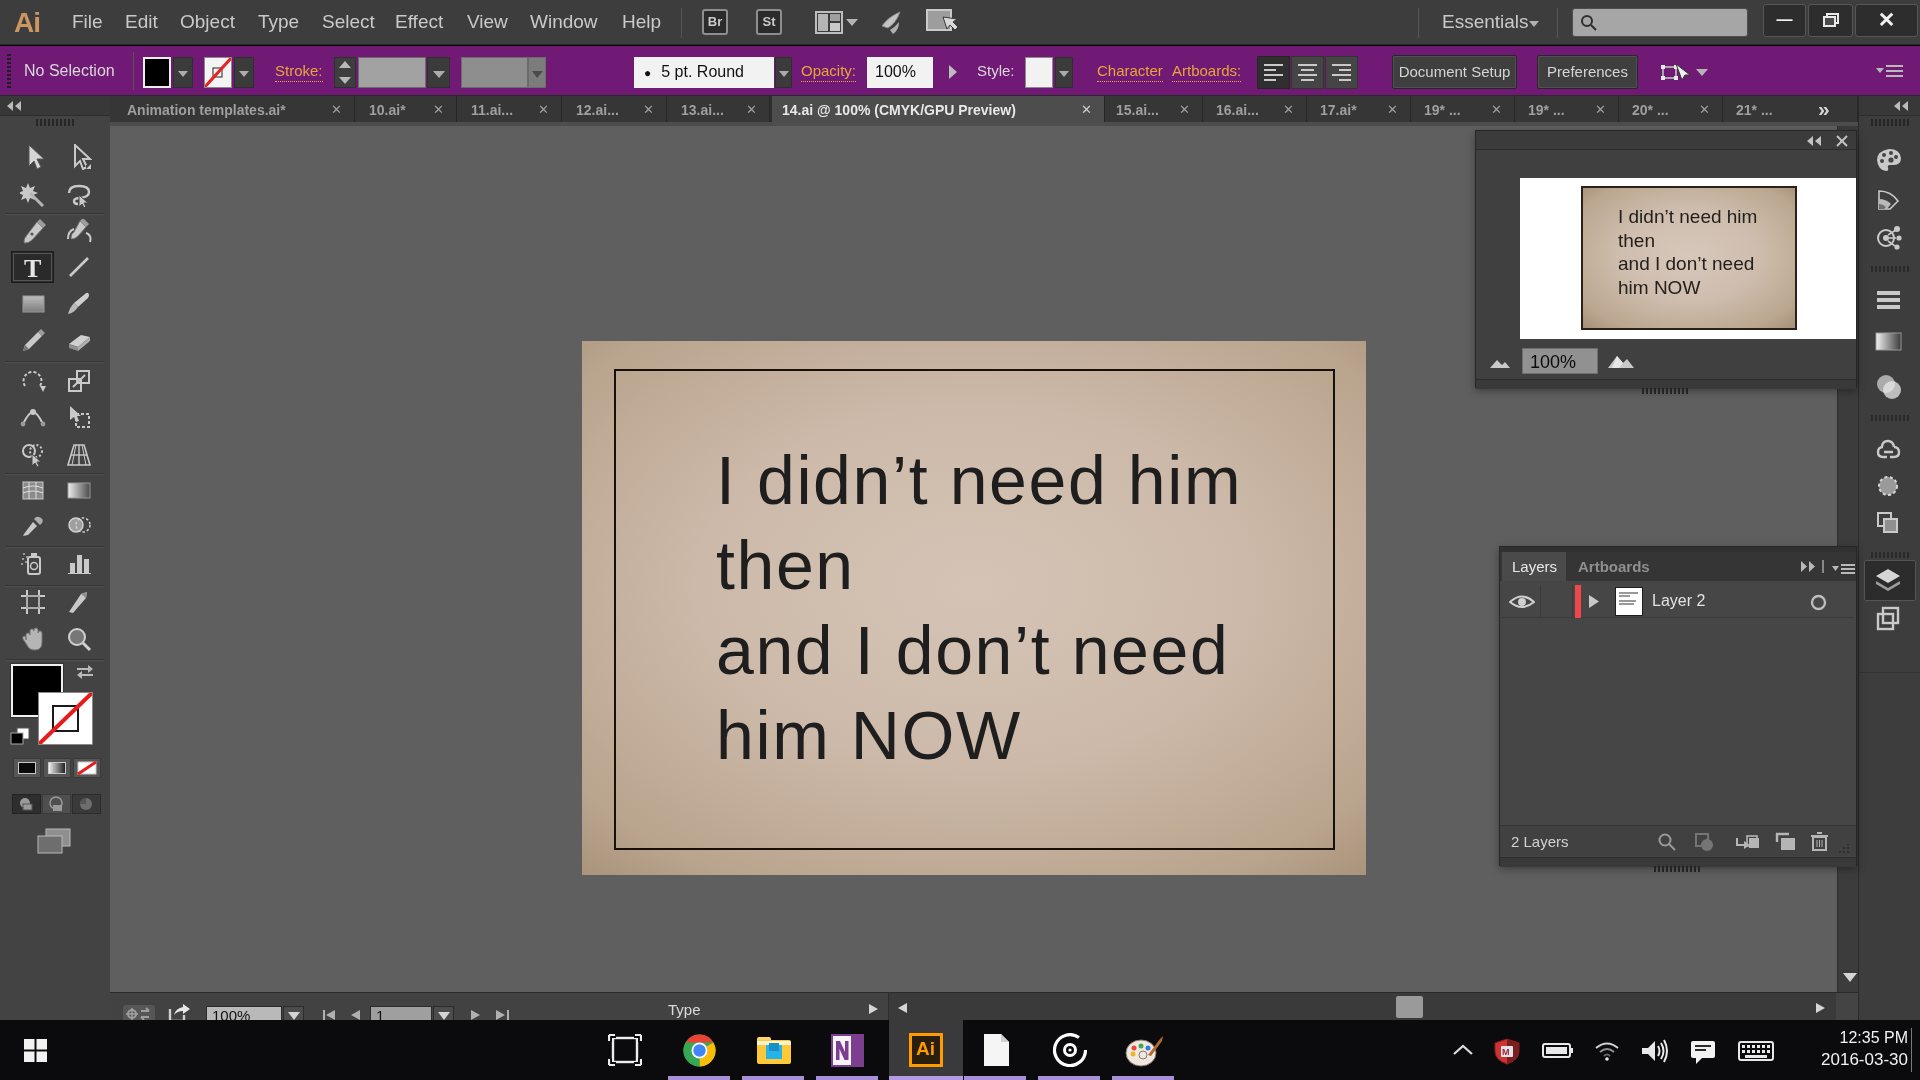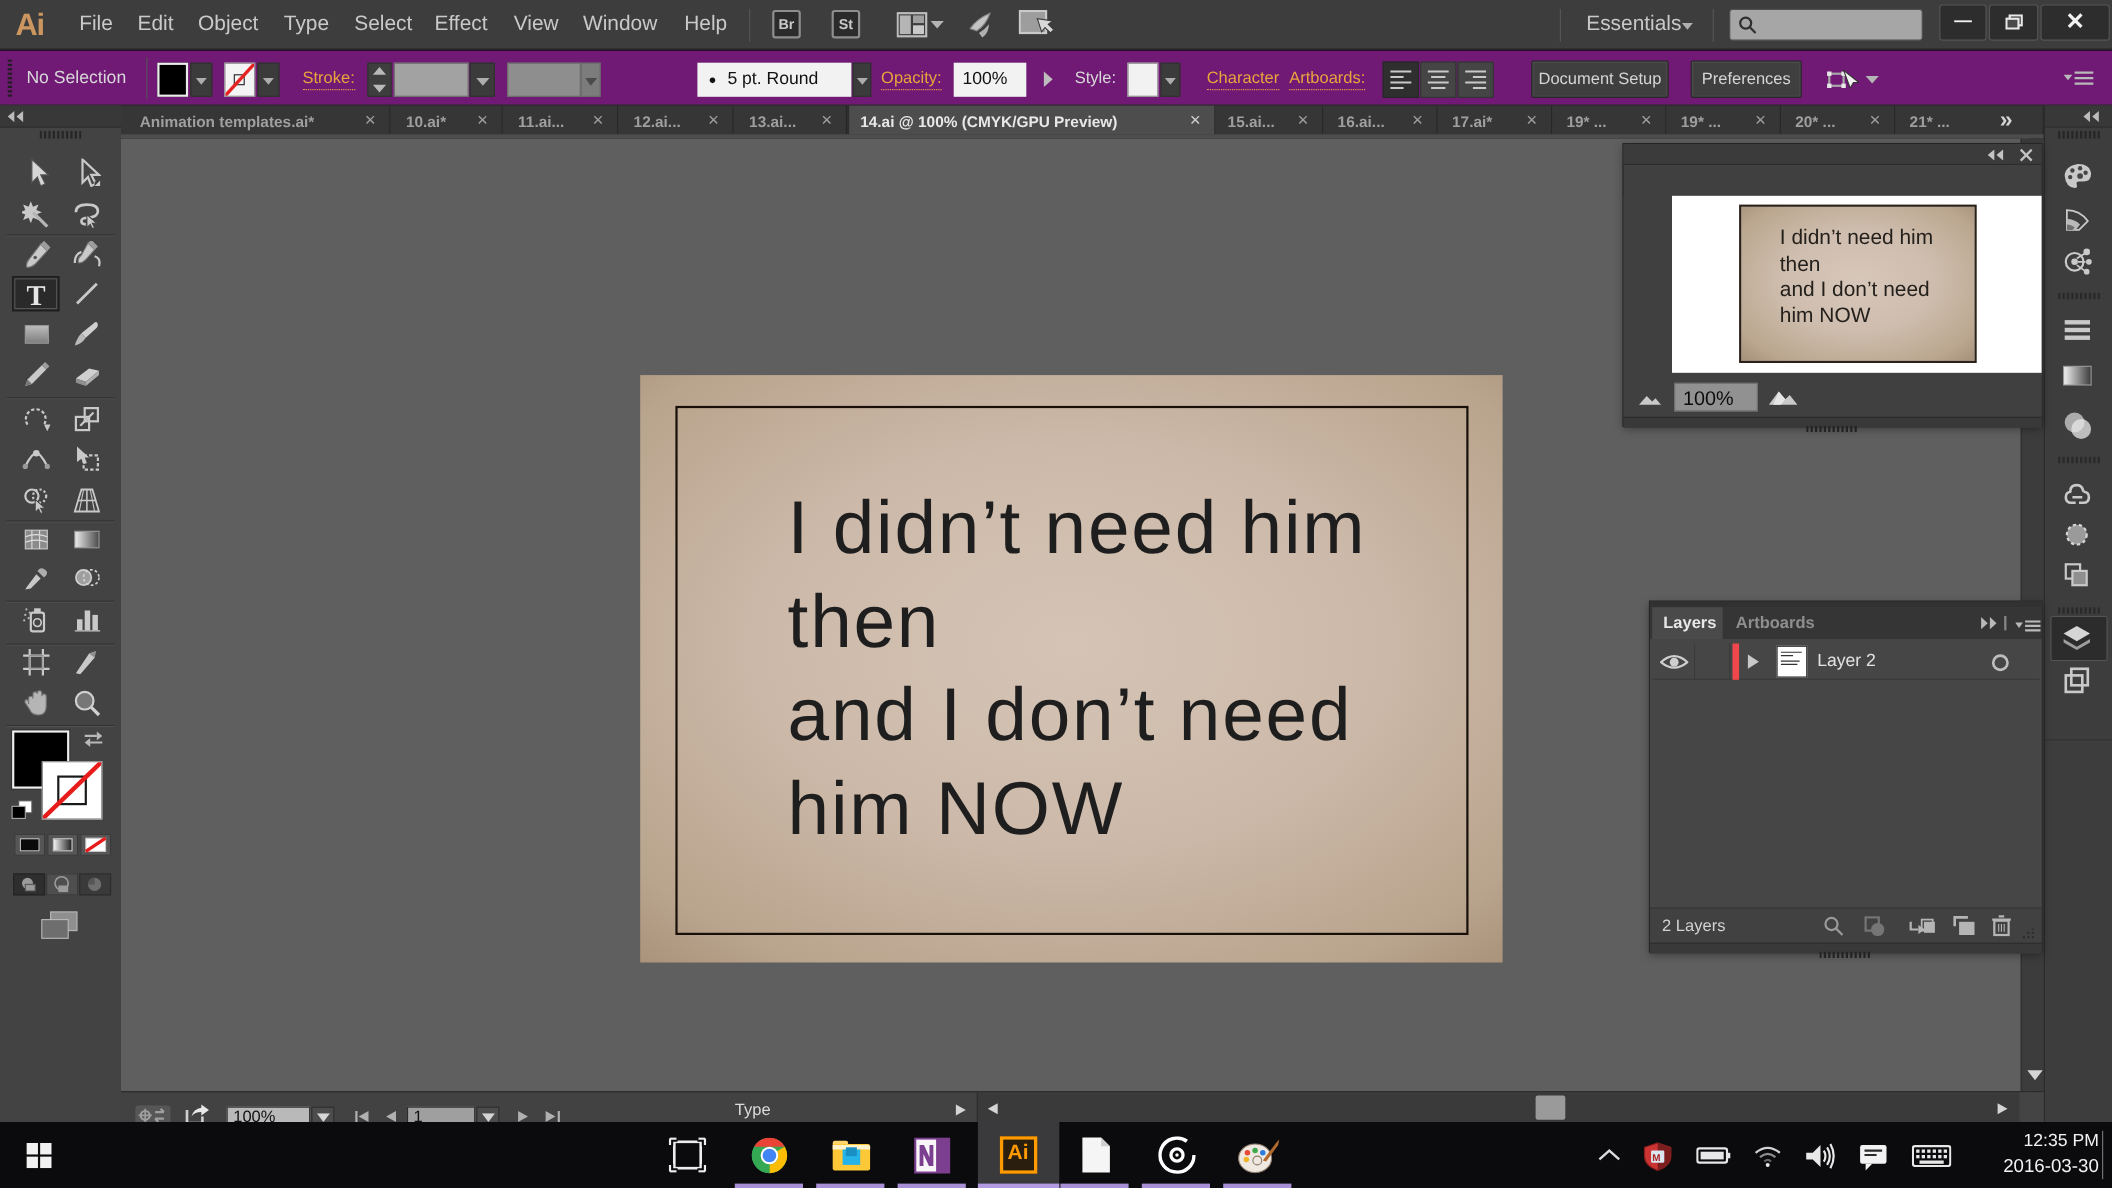--- a/index.html
+++ b/index.html
@@ -691,21 +691,21 @@
             <rect x="40" width="2" height="6"></rect>
             <rect x="44" width="2" height="6"></rect>
           </g>
         </svg>
     </div>
   </div>
   <div id="layerspanel" class="abs">
     <div class="abs" style="left:0; top:0; width:356px; height:5px; background:#313131;"></div>
     <div class="abs" style="left:0; top:5px; width:356px; height:29px; background:#353535;">
       <div class="abs" style="left:2px; top:0; width:64px; height:29px; background:#4a4a4a;">
-          <span style="position:absolute; left:10px; top:6px; font-size:15px; font-weight:bold; color:#e8e8e8;">Layers</span>
+          <span style="position:absolute; left:10px; top:6px; font-size:15px; font-weight:normal; color:#e8e8e8;">Layers</span>
         </div>
       <span class="abs" style="left:78px; top:6px; font-size:15px; font-weight:bold; color:#8f8f8f;text-align:center;">Artboards</span>
       <svg class="abs" style="left:300px; top:9px" width="18" height="11">
           <g fill="#b9b9b9">
             <polygon points="1,0 1,11 7,5.5"></polygon>
             <polygon points="9,0 9,11 15,5.5"></polygon>
           </g>
         </svg>
       <div class="abs" style="left:322px; top:8px; width:2px; height:13px; background:#888;"></div>
       <svg class="abs" style="left:332px; top:11px" width="24" height="13">

